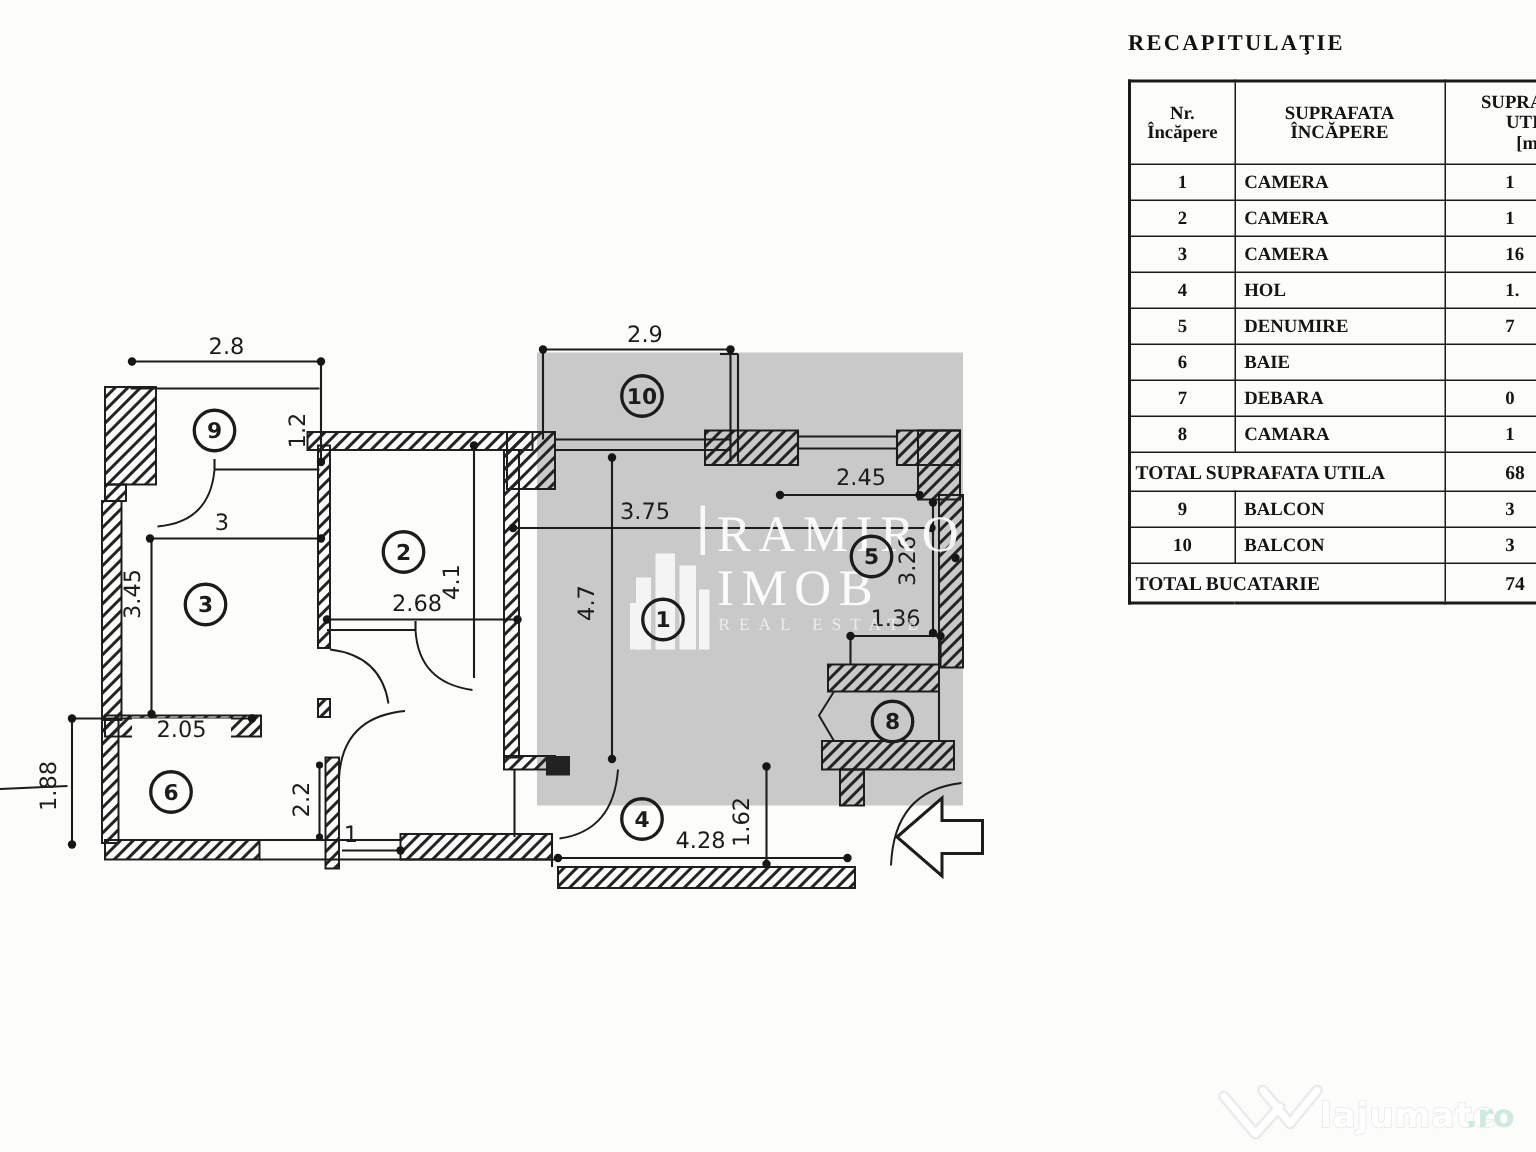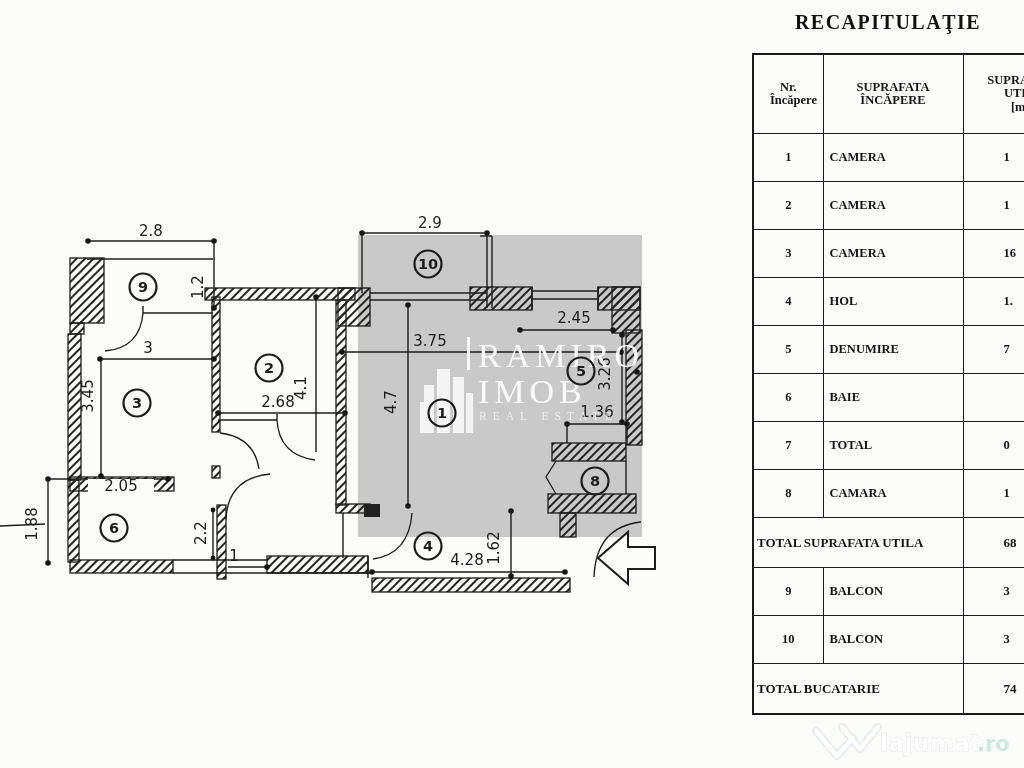--- a/index.html
+++ b/index.html
@@ -1,28 +1,28 @@
 <!DOCTYPE html>
 <html><head>
 <meta charset="utf-8">
 <style>
   html,body{margin:0;padding:0;}
   body{width:1024px;height:768px;overflow:hidden;position:relative;
        background:#fcfcfa;font-family:"Liberation Serif",serif;}
   svg text{user-select:none;}
 
   
-  .table-title{position:absolute;left:752px;top:11px;width:272px;text-align:center;
-    font-size:20px;font-weight:bold;letter-spacing:1.5px;color:#111;}
+  .table-title{position:absolute;left:752px;top:21px;width:272px;text-align:left;
+    font-size:15px;font-weight:bold;letter-spacing:1.5px;color:#111;}
   .tablewrap{position:absolute;left:752px;top:53px;width:332px;}
   table.recap{border-collapse:collapse;table-layout:fixed;width:332px;
     font-family:"Liberation Serif",serif;color:#141414;}
   table.recap{border:2px solid #1a1a1a;}
   .recap td,.recap th{border:1px solid #1a1a1a;overflow:hidden;white-space:nowrap;
-    padding:16px;line-height:1.05;}
+    padding:4px;line-height:1.05;}
   .recap th{font-size:12.5px;font-weight:bold;text-align:center;vertical-align:middle;height:46px;}
   .recap td{font-size:12.5px;font-weight:600;height:15px;}
   .recap td.nr{text-align:center;width:70px;}
   .recap td.nm{text-align:left;padding-left:6px;margin-top:46px;}
   .recap td.val{text-align:left;padding-left:40px;}
   .recap td.tot{font-weight:bold;font-size:13px;padding-left:3px;height:17px;margin-top:24px;}
   .recap td.totval{font-weight:bold;font-size:13px;text-align:left;padding-left:40px;}
 
   .plansvg{position:absolute;left:0;top:0;}
 </style>
@@ -276,21 +276,21 @@
     <td class="nm">DENUMIRE</td>
     <td class="val">7</td>
         </tr>
         <tr>
           <td class="nr">6</td>
     <td class="nm">BAIE</td>
     <td class="val"></td>
         </tr>
         <tr>
           <td class="nr">7</td>
-    <td class="nm">TOTAL</td>
+    <td class="nm">DEBARA</td>
     <td class="val">0</td>
         </tr>
         <tr>
           <td class="nr">8</td>
     <td class="nm">CAMARA</td>
     <td class="val">1</td>
         </tr>
         <tr>
           <td class="tot" colspan="2">TOTAL SUPRAFATA UTILA</td>
     <td class="totval">68</td>

